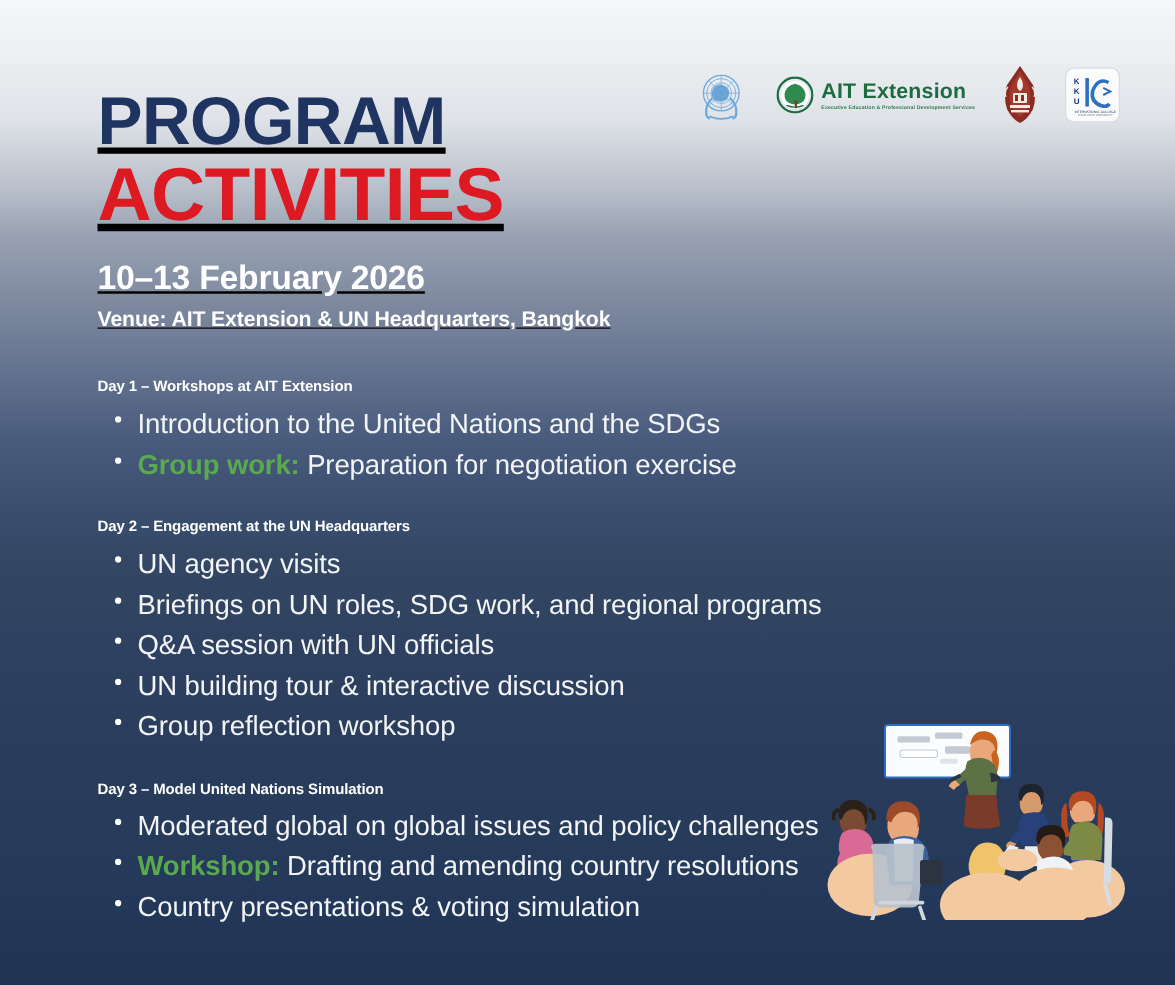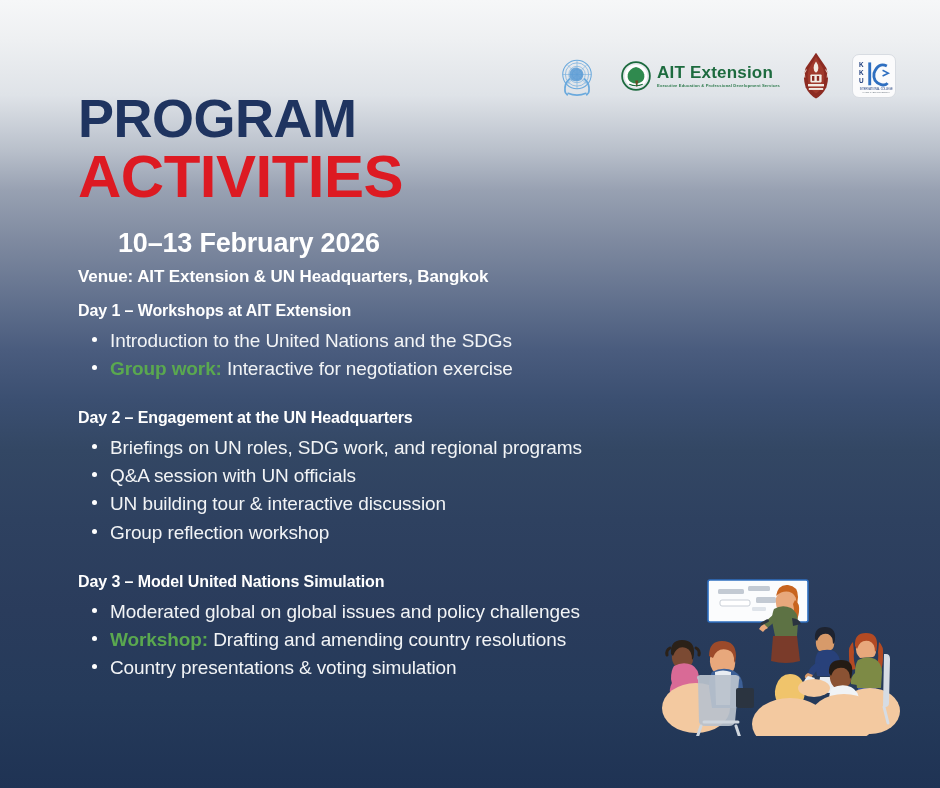--- a/index.html
+++ b/index.html
@@ -59,53 +59,53 @@
   .kku-mark {
     width:44px; height:44px;
     background:#fbfbfc;
     border:1px solid #d8dce2;
     border-radius:7px;
     display:flex; align-items:center; justify-content:center;
     position:relative;
   }
 
   
-  .headline { position:absolute; left:78px; top:92px; }
+  .headline { position:absolute; left:78px; top:71px;text-decoration:underline; }
   .title-line1 {
     font-size:54px; font-weight:bold; letter-spacing:-0.5px;
     color:#1f3460; line-height:0.98;
   }
   .title-line2 {
     font-size:60px; font-weight:bold; letter-spacing:-0.5px;
     color:#dd1a22; line-height:1.0; margin-top:2px;
   }
   .date-line {
     margin-top:22px;
     font-size:27px; font-weight:bold; color:#ffffff;
-    letter-spacing:-0.2px; line-height:1.1;margin-left:40px;
+    letter-spacing:-0.2px; line-height:1.1;
   }
   .venue-line {
     margin-top:8px;
     font-size:17px; font-weight:bold; color:#ffffff;
     letter-spacing:-0.1px;
   }
 
   
   .agenda { position:absolute; left:78px; top:302px; width:620px; }
   .day-block { margin-bottom:26px; }
   .day-block:last-child { margin-bottom:0; }
   .day-heading {
-    font-size:16px; font-weight:bold; color:#ffffff;
+    font-size:12px; font-weight:bold; color:#ffffff;
     margin-bottom:7px; letter-spacing:-0.1px;
   }
   .day-list { list-style:none; }
   .day-list li {
     position:relative;
     padding-left:32px;
-    font-size:19px;
+    font-size:22px;
     color:#f2f4f6;
     line-height:1.48;
     letter-spacing:-0.1px;
   }
   .day-list li::before {
     content:"";
     position:absolute;
     left:14px; top:10px;
     width:5px; height:5px;
     border-radius:50%;
@@ -190,27 +190,28 @@
     <div class="date-line">10–13 February 2026</div>
     <div class="venue-line">Venue: AIT Extension &amp; UN Headquarters, Bangkok</div>
   </div>
 
   <div class="agenda">
 
     <div class="day-block">
       <div class="day-heading">Day 1 – Workshops at AIT Extension</div>
       <ul class="day-list">
         <li><span>Introduction to the United Nations and the SDGs</span></li>
-        <li><span class="tag">Group work:</span> <span>Interactive for negotiation exercise</span></li>
+        <li><span class="tag">Group work:</span> <span>Preparation for negotiation exercise</span></li>
       </ul>
     </div>
 
     <div class="day-block">
       <div class="day-heading">Day 2 – Engagement at the UN Headquarters</div>
       <ul class="day-list">
+        <li><span>UN agency visits</span></li>
         <li><span>Briefings on UN roles, SDG work, and regional programs</span></li>
         <li><span>Q&amp;A session with UN officials</span></li>
         <li><span>UN building tour &amp; interactive discussion</span></li>
         <li><span>Group reflection workshop</span></li>
       </ul>
     </div>
 
     <div class="day-block">
       <div class="day-heading">Day 3 – Model United Nations Simulation</div>
       <ul class="day-list">

